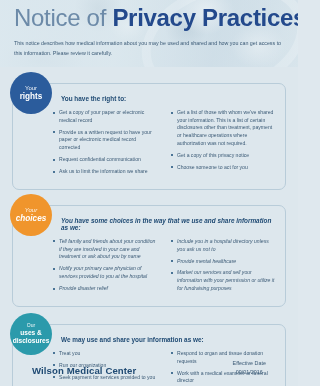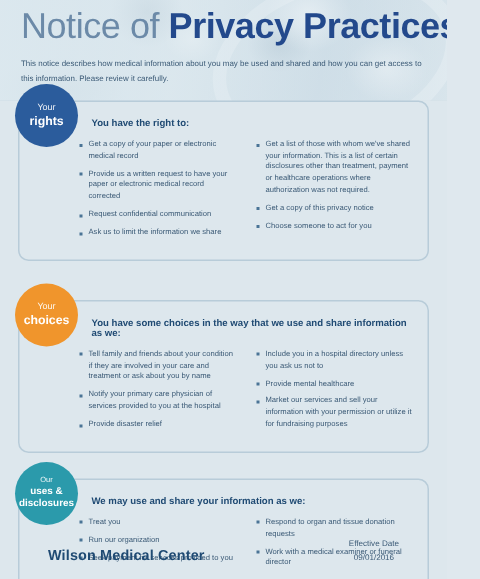--- a/index.html
+++ b/index.html
@@ -144,22 +144,22 @@
     color: #3b5a76;
   }
   ul.bullets li::before {
     content: "";
     position: absolute;
     left: 0; top: 2.6px;
     width: 2px; height: 2px;
     background: #4a7496;
   }
 
-  .sec-rights  { }
-  .sec-choices { margin-top: 26px; }
+  .sec-rights  { margin-top: 16px; }
+  .sec-choices { margin-top: 15px; font-style: italic; }
   .sec-uses    { margin-top: 17px; }
 
   
   .footer {
     position: absolute;
     left: 0; right: 0;
     bottom: 10px;
     padding: 0 32px;
     display: flex;
     align-items: flex-end;

